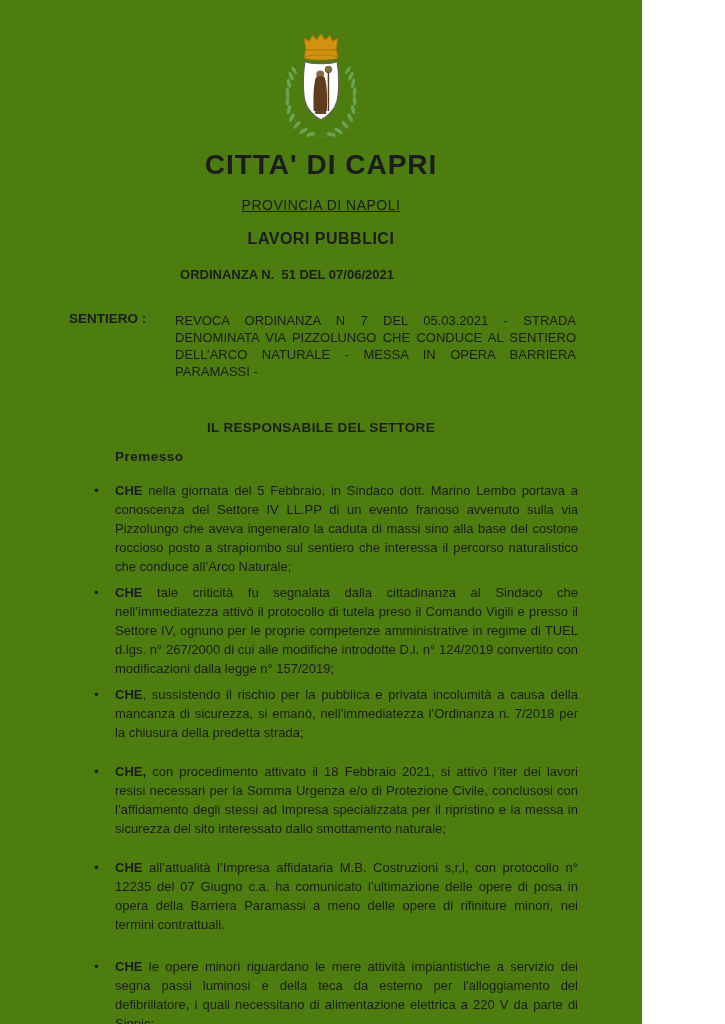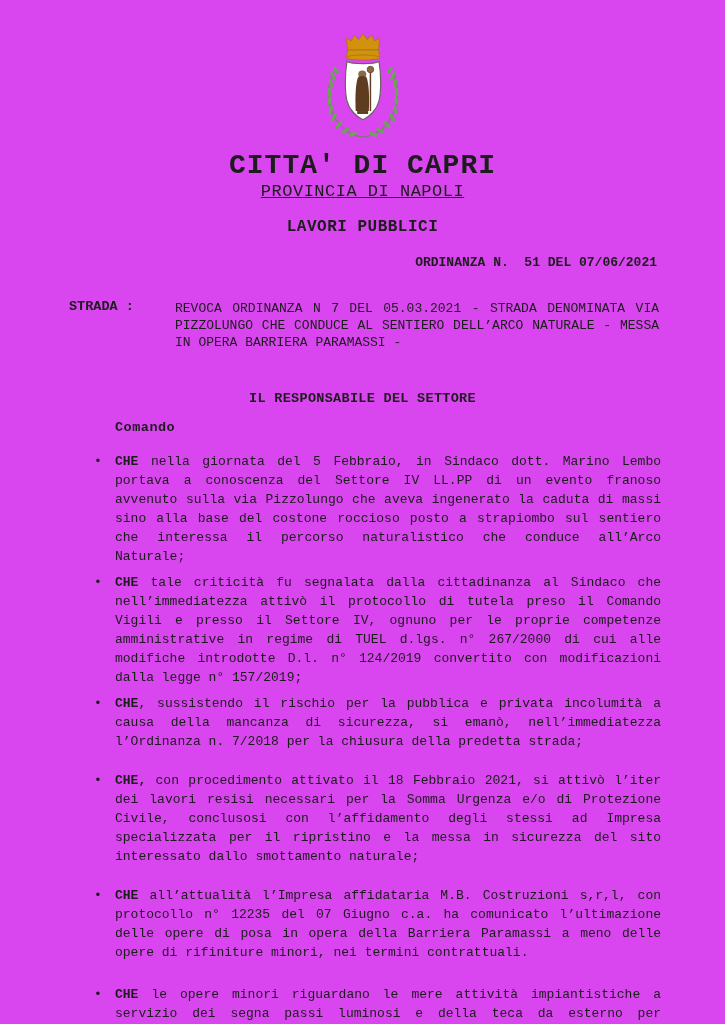--- a/index.html
+++ b/index.html
@@ -1,37 +1,37 @@
 <!DOCTYPE html>
 <html><head>
 <meta charset="utf-8">
 <style>
   html,body { margin:0; padding:0; background:#ffffff; }
   .page {
     position:relative;
-    width:725px; height:1024px;
-    background:#d946ef;
-    font-family:Liberation Mono, monospace;
+    width:642px; height:1024px;
+    background:#4d7c0f;
+    font-family:Liberation Sans, sans-serif;
     color:#1c1c1c;
     overflow:hidden;
     box-sizing:border-box;
   }
   .header { text-align:center; padding-top:30px; }
   .crest { width:102px; height:114px; display:inline-block; }
   .title {
     font-size:28px; font-weight:bold; letter-spacing:1px;
     margin-top:2px; line-height:30px;
   }
   .subtitle {
-    font-size:17px; text-decoration:underline; letter-spacing:0.5px;
-    margin-top:1px;
+    font-size:14px; text-decoration:underline; letter-spacing:0.5px;
+    margin-top:17px;
   }
   .department { font-size:16px; font-weight:bold; letter-spacing:0.5px; margin-top:17px; }
   .ordinance {
-    text-align:right; font-weight:bold; font-size:13px;
+    font-weight:bold; font-size:13px;
     padding-right:68px; margin-top:19px; white-space:pre-wrap;
   }
   .subject-row { display:flex; margin:29px 66px 0 69px; }
   .subject-label { font-weight:bold; font-size:13.5px; width:106px; flex:none; }
   .subject-text {
     flex:1; font-size:13px; line-height:17px;
     text-align:justify; margin:0; margin-top:1px;
   }
   .role-heading { text-align:center; font-weight:bold; font-size:13.5px; margin-top:40px; letter-spacing:0.3px; }
   .premesso { margin:14px 0 0 115px; font-weight:bold; font-size:13.5px; letter-spacing:0.5px; }
@@ -109,26 +109,26 @@
       </g>
     </svg>
 
     <div class="title">CITTA' DI CAPRI</div>
     <div class="subtitle">PROVINCIA DI NAPOLI</div>
     <div class="department">LAVORI PUBBLICI</div>
     <div class="ordinance">ORDINANZA N.  51 DEL 07/06/2021</div>
   </div>
 
   <div class="subject-row">
-    <span class="subject-label">STRADA :</span>
+    <span class="subject-label">SENTIERO :</span>
     <p class="subject-text">REVOCA ORDINANZA N 7 DEL 05.03.2021 - STRADA DENOMINATA VIA PIZZOLUNGO CHE CONDUCE AL SENTIERO DELL’ARCO NATURALE - MESSA IN OPERA BARRIERA PARAMASSI -</p>
   </div>
 
   <div class="role-heading">IL RESPONSABILE DEL SETTORE</div>
-  <div class="premesso">Comando</div>
+  <div class="premesso">Premesso</div>
 
   <ul class="bullets">
     <li class="first">
       <span class="marker">•</span><span class="b">CHE</span><span> nella giornata del 5 Febbraio, in Sindaco dott. Marino Lembo portava a conoscenza del Settore IV LL.PP di un evento franoso avvenuto sulla via Pizzolungo che aveva ingenerato la caduta di massi sino alla base del costone roccioso posto a strapiombo sul sentiero che interessa il percorso naturalistico che conduce all’Arco Naturale;</span>
     </li>
     <li class="gap-sm">
       <span class="marker">•</span><span class="b">CHE</span><span> tale criticità fu segnalata dalla cittadinanza al Sindaco che nell’immediatezza attivò il protocollo di tutela preso il Comando Vigili e presso il Settore IV, ognuno per le proprie competenze amministrative in regime di TUEL d.lgs. n° 267/2000 di cui alle modifiche introdotte D.l. n° 124/2019 convertito con modificazioni dalla legge n° 157/2019;</span>
     </li>
     <li class="gap-sm">
       <span class="marker">•</span><span class="b">CHE</span><span>, sussistendo il rischio per la pubblica e privata incolumità a causa della mancanza di sicurezza, si emanò, nell’immediatezza l’Ordinanza n. 7/2018 per la chiusura della predetta strada;</span>

